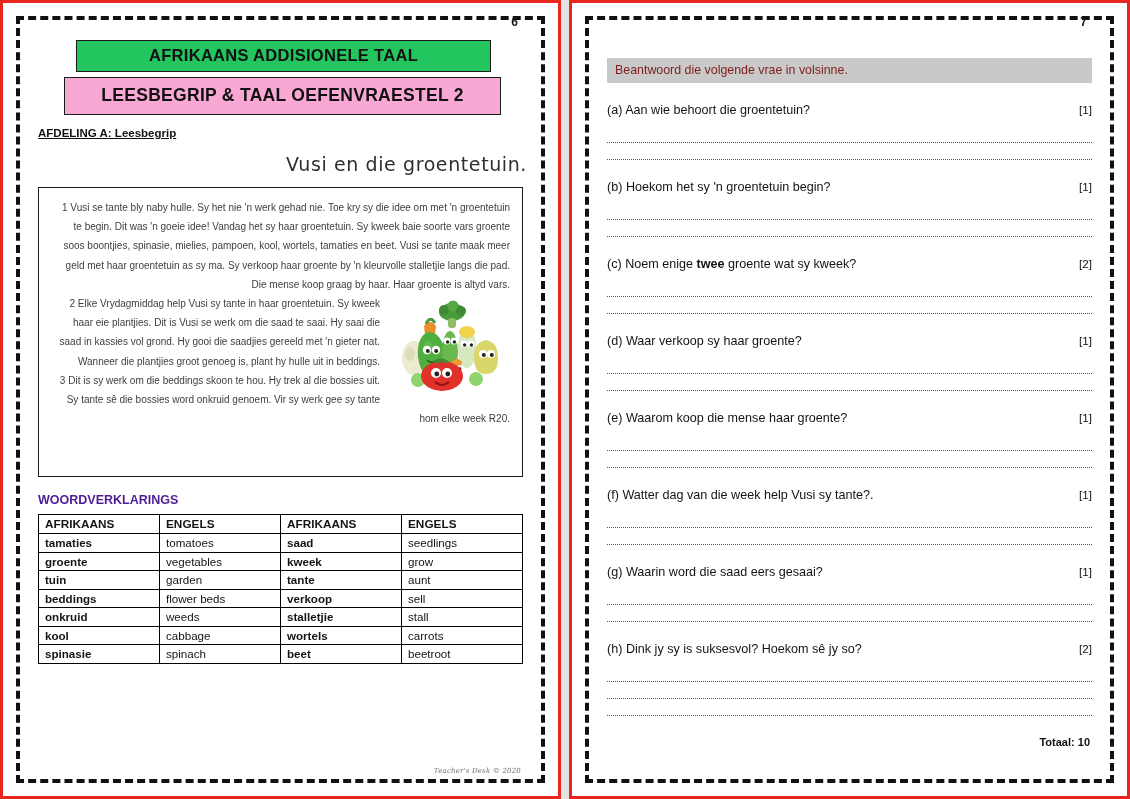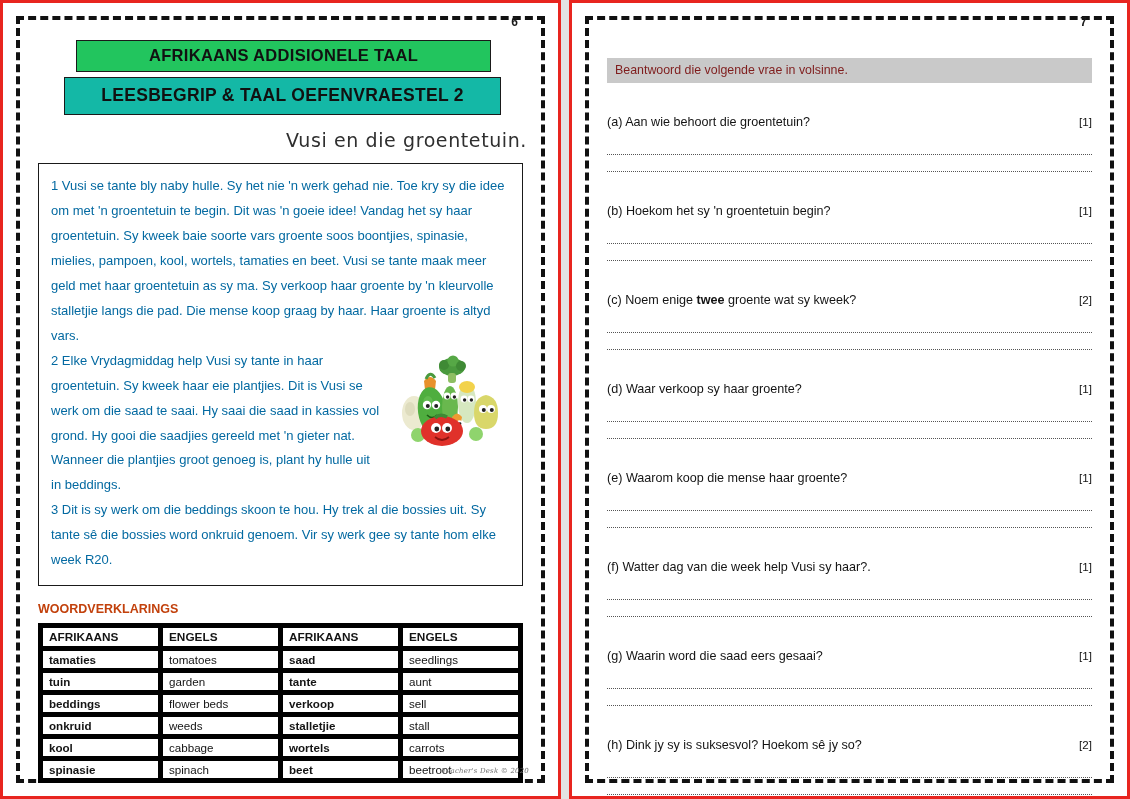--- a/index.html
+++ b/index.html
@@ -62,21 +62,21 @@
     text-align: center;
     font-size: 16.5px;
     font-weight: bold;
     letter-spacing: .3px;
     color: #111;
     padding: 5px 0 6px;
     position: relative;
     z-index: 2;
   }
   .banner.plain {
-    background: #14b8a6;
+    background: #f9a8d4;
     margin-top: 5px;
     margin-left: 30px;
     margin-right: 26px;
     font-size: 17.5px;
     padding: 7px 0 8px;
   }
 
   .afdeling {
     margin: 12px 0 0 4px;
     font-size: 11.5px;
@@ -96,65 +96,65 @@
 
   
   .passage {
     border: 1px solid #1a1a1a;
     margin: 0 4px 0 4px;
     padding: 10px 12px 12px 12px;
     position: relative;
     min-height: 290px;
   }
   .passage p {
-    font-size: 13px;
+    font-size: 10px;
     line-height: 1.92;
-    color: #0369a1;
-    text-align: left;
+    color: #404040;
+    text-align: right;
   }
   .passage .para-wrap { position: relative; }
 
   .veg-art {
     float: right;
     width: 118px;
     height: 96px;
     margin: 2px 2px 2px 10px;
     position: relative;
   }
 
   
   .vocab-title {
     margin: 16px 0 7px 4px;
     font-size: 12.5px;
     font-weight: bold;
-    color: #c2410c;
+    color: #4c1d95;
   }
   table.vocab {
     border-collapse: collapse;
     margin: 0 4px;
     width: calc(100% - 8px);
     table-layout: fixed;
   }
   table.vocab td, table.vocab th {
-    border: 5px solid #000000;
+    border: 1px solid #000000;
     font-size: 11.6px;
     padding: 2px 6px;
     height: 18.5px;
     text-align: left;
     color: #141414;
     overflow: hidden;
     white-space: nowrap;
   }
   table.vocab th { font-weight: bold; font-size: 11.8px; }
   table.vocab td.af { font-weight: bold; }
 
   .footer-mark {
     position: absolute;
     bottom: 8px;
-    right: 16px;
+    right: 24px;
     font-family: "DejaVu Serif", serif;
     font-style: italic;
     font-size: 7px;
     color: #6e6e6e;
     letter-spacing: .2px;
   }
 
   
   .instruction {
     background: #c9c9c9;
@@ -162,21 +162,21 @@
     color: #7f1d1d;
     padding: 5px 8px 6px 8px;
     margin: 32px 4px 0 4px;
   }
 
   .q-block { margin: 0 4px; }
   .q-row {
     display: flex;
     align-items: baseline;
     justify-content: space-between;
-    margin-top: 32px;
+    margin-top: 20px;
     gap: 8px;
   }
   .q-text { font-size: 12.6px; color: #141414; }
   .q-text b { font-weight: bold; }
   .q-marks { font-size: 11.6px; color: #141414; white-space: nowrap; }
 
   .ans-lines { margin-top: 11px; }
   .ans-line {
     border-bottom: 1.5px dotted #555;
     height: 15px;
@@ -199,20 +199,21 @@
   <div class="page page-left">
     <div class="dashed-frame"></div>
 
     <div class="page-number">6</div>
 
     <div class="page-inner">
 
       <div class="banner">AFRIKAANS ADDISIONELE TAAL</div>
       <div class="banner plain">LEESBEGRIP &amp; TAAL OEFENVRAESTEL 2</div>
 
+      <div class="afdeling">AFDELING A: Leesbegrip</div>
 
       <div class="story-title">Vusi en die groentetuin.</div>
 
       <div class="passage">
         <p>1 Vusi se tante bly naby hulle. Sy het nie 'n werk gehad nie. Toe kry sy die idee om met 'n groentetuin te begin. Dit was 'n goeie idee! Vandag het sy haar groentetuin. Sy kweek baie soorte vars groente soos boontjies, spinasie, mielies, pampoen, kool, wortels, tamaties en beet. Vusi se tante maak meer geld met haar groentetuin as sy ma. Sy verkoop haar groente by 'n kleurvolle stalletjie langs die pad. Die mense koop graag by haar. Haar groente is altyd vars.</p>
         <div class="para-wrap">
           <div class="veg-art">
             <svg viewBox="0 0 118 96" width="118" height="96" aria-hidden="true">
 
               <ellipse cx="62" cy="16" rx="13" ry="9" fill="#4a9a3e"></ellipse>
@@ -289,20 +290,26 @@
           </tr>
         </thead>
         <tbody>
           <tr>
             <td class="af">tamaties</td>
             <td>tomatoes</td>
             <td class="af">saad</td>
             <td>seedlings</td>
           </tr>
           <tr>
+            <td class="af">groente</td>
+            <td>vegetables</td>
+            <td class="af">kweek</td>
+            <td>grow</td>
+          </tr>
+          <tr>
             <td class="af">tuin</td>
             <td>garden</td>
             <td class="af">tante</td>
             <td>aunt</td>
           </tr>
           <tr>
             <td class="af">beddings</td>
             <td>flower beds</td>
             <td class="af">verkoop</td>
             <td>sell</td>
@@ -395,21 +402,21 @@
             <span class="q-marks">[1]</span>
           </div>
           <div class="ans-lines">
             <div class="ans-line"></div>
             <div class="ans-line"></div>
           </div>
         </div>
 
         <div>
           <div class="q-row">
-            <span class="q-text">(f) Watter dag van die week help Vusi sy haar?.</span>
+            <span class="q-text">(f) Watter dag van die week help Vusi sy tante?.</span>
             <span class="q-marks">[1]</span>
           </div>
           <div class="ans-lines">
             <div class="ans-line"></div>
             <div class="ans-line"></div>
           </div>
         </div>
 
         <div>
           <div class="q-row">

